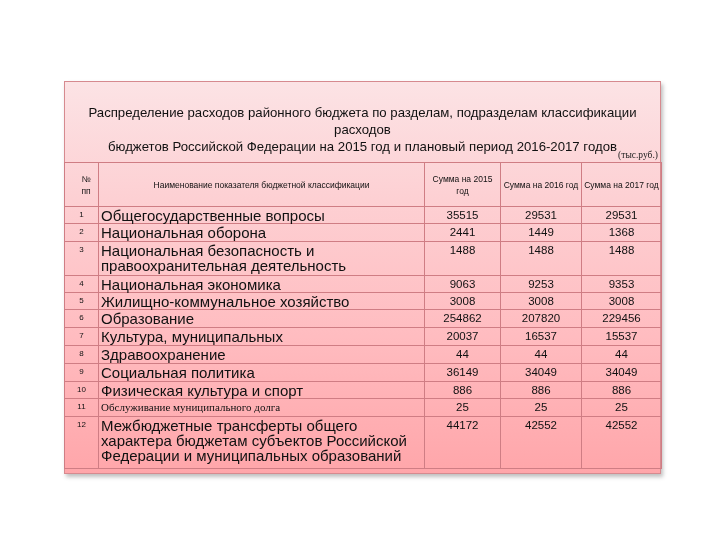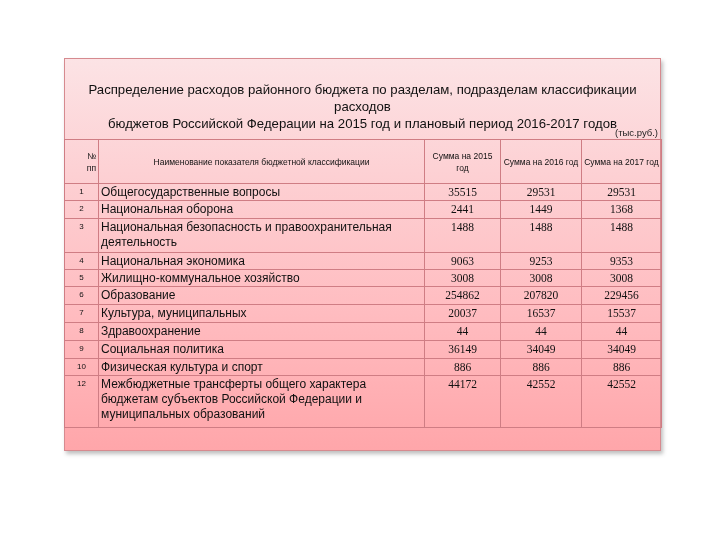--- a/index.html
+++ b/index.html
@@ -1,49 +1,49 @@
 <!DOCTYPE html>
 <html><head>
   <meta charset="utf-8">
   <style>
     html, body { margin: 0; padding: 0; background: #ffffff; }
     body { width: 720px; height: 540px; position: relative; overflow: hidden; }
     .sheet {
-      position: absolute; left: 64px; top: 58px; width: 597px; height: 393px;
+      position: absolute; left: 64px; top: 81px; width: 597px; height: 393px;
       background: linear-gradient(to bottom, #fce3e5 0%, #fdd0d3 30%, #ffbcc0 65%, #ffa6aa 100%);
       border: 1px solid #d68a8f;
       box-shadow: 2px 3px 4px rgba(0,0,0,0.25);
       box-sizing: border-box;
     }
     .title {
       position: absolute; left: 0; top: 22px; width: 100%;
       text-align: center; font-family: "Liberation Sans", sans-serif;
       font-size: 13.2px; line-height: 17px; color: #111;
     }
     .units {
       position: absolute; right: 2px; top: 68px;
-      font-family: Liberation Sans, sans-serif; font-size: 9.5px; color: #222;
+      font-family: Liberation Serif, serif; font-size: 9.5px; color: #222;
     }
     table {
       position: absolute; left: -1px; top: 80px;
       width: 597px; border-collapse: collapse; table-layout: fixed;
     }
     td, th {
       border: 1px solid #cf7d84; padding: 0 2px; vertical-align: top;
       font-weight: normal; color: #111;
     }
     th {
       font-family: "Liberation Sans", sans-serif; font-size: 8.5px; line-height: 12px;
       text-align: center; vertical-align: middle; height: 43px;
     }
-    th.first { text-align: right; padding-left: 11px; }
+    th.first { text-align: center; padding-left: 11px; }
     td.num { font-family: "Liberation Sans", sans-serif; font-size: 8px; text-align: center; padding-top: 3px; }
-    td.name { font-family: "Liberation Sans", sans-serif; font-size: 12px; line-height: 15px; padding-top: 1px; }
+    td.name { font-family: "Liberation Sans", sans-serif; font-size: 15px; line-height: 15px; padding-top: 1px; }
     td.name.serif { font-family: "Liberation Serif", serif; font-size: 11px; }
-    td.val { font-family: Liberation Serif, serif; font-size: 11.5px; text-align: center; line-height: 14px; padding-top: 1px; }
+    td.val { font-family: Liberation Sans, sans-serif; font-size: 11.5px; text-align: center; line-height: 14px; padding-top: 1px; }
   </style>
 </head>
 <body>
 
 <div class="sheet">
   <div class="title">
     <div>Распределение расходов районного бюджета по разделам, подразделам классификации расходов</div>
     <div>бюджетов Российской Федерации на 2015 год и плановый период 2016-2017 годов</div>
   </div>
   <div class="units">(тыс.руб.)</div>
@@ -129,20 +129,27 @@
           <td class="val">34049</td>
           <td class="val">34049</td>
         </tr>
         <tr style="height: 15px;">
           <td class="num">10</td>
           <td class="name">Физическая культура и спорт</td>
           <td class="val">886</td>
           <td class="val">886</td>
           <td class="val">886</td>
         </tr>
+        <tr style="height: 18px;">
+          <td class="num">11</td>
+          <td class="name serif">Обслуживание муниципального долга</td>
+          <td class="val">25</td>
+          <td class="val">25</td>
+          <td class="val">25</td>
+        </tr>
         <tr style="height: 52px; margin-top: 19px;">
           <td class="num">12</td>
           <td class="name">Межбюджетные трансферты общего характера бюджетам субъектов Российской Федерации и муниципальных образований</td>
           <td class="val">44172</td>
           <td class="val">42552</td>
           <td class="val">42552</td>
         </tr>
       </tbody>
   </table>
 </div>

